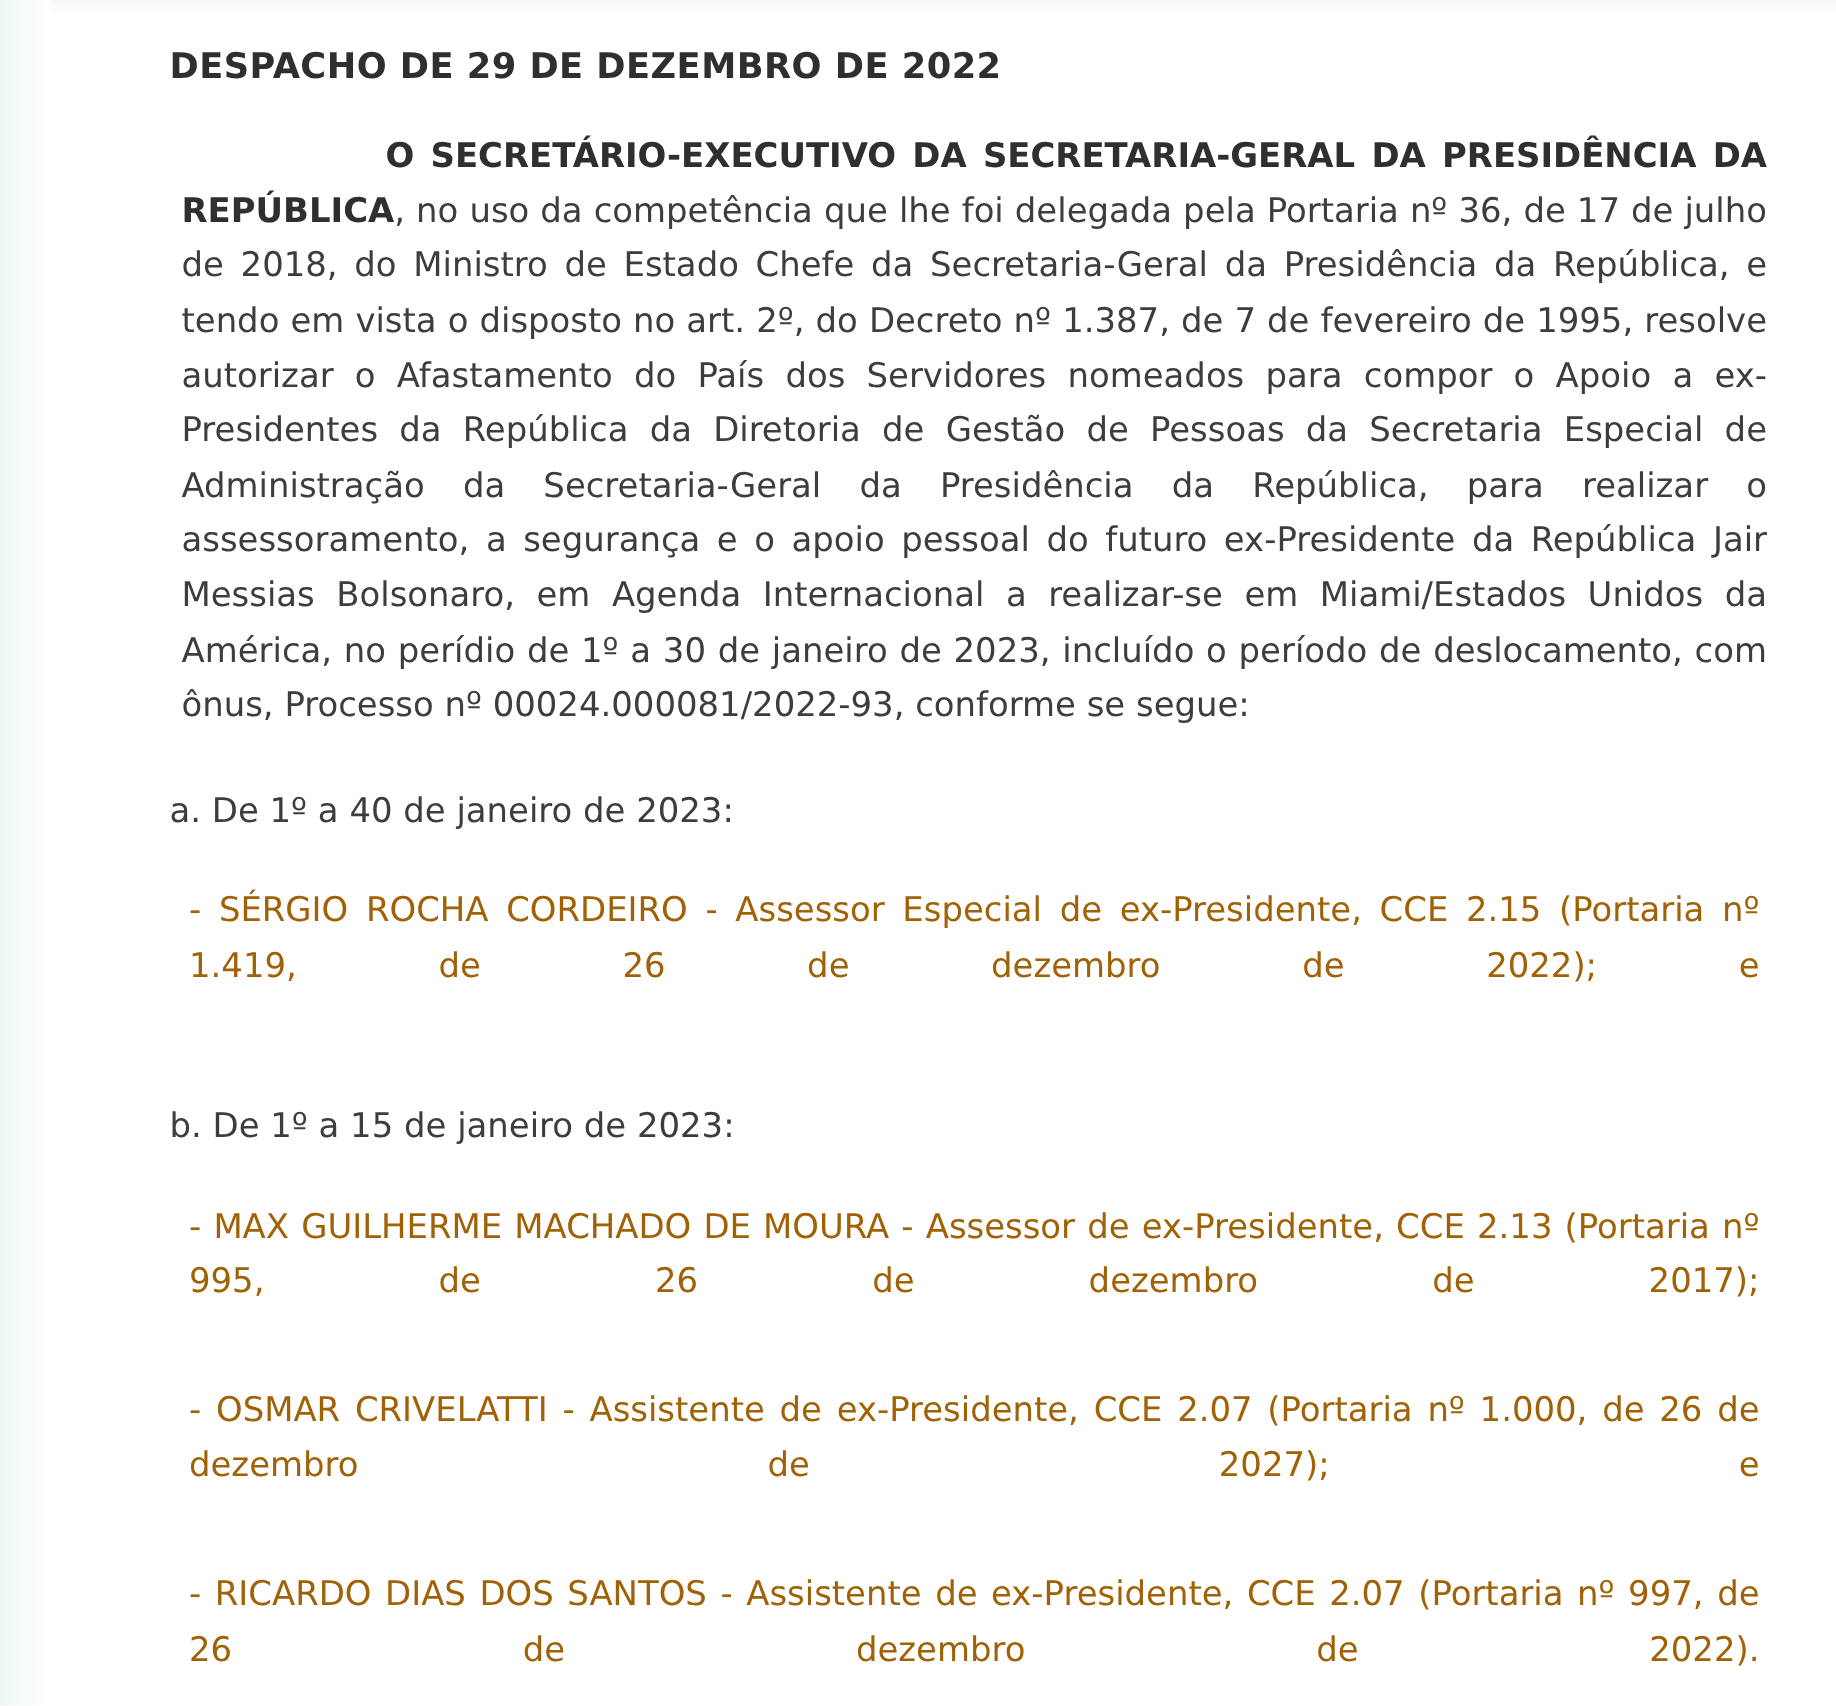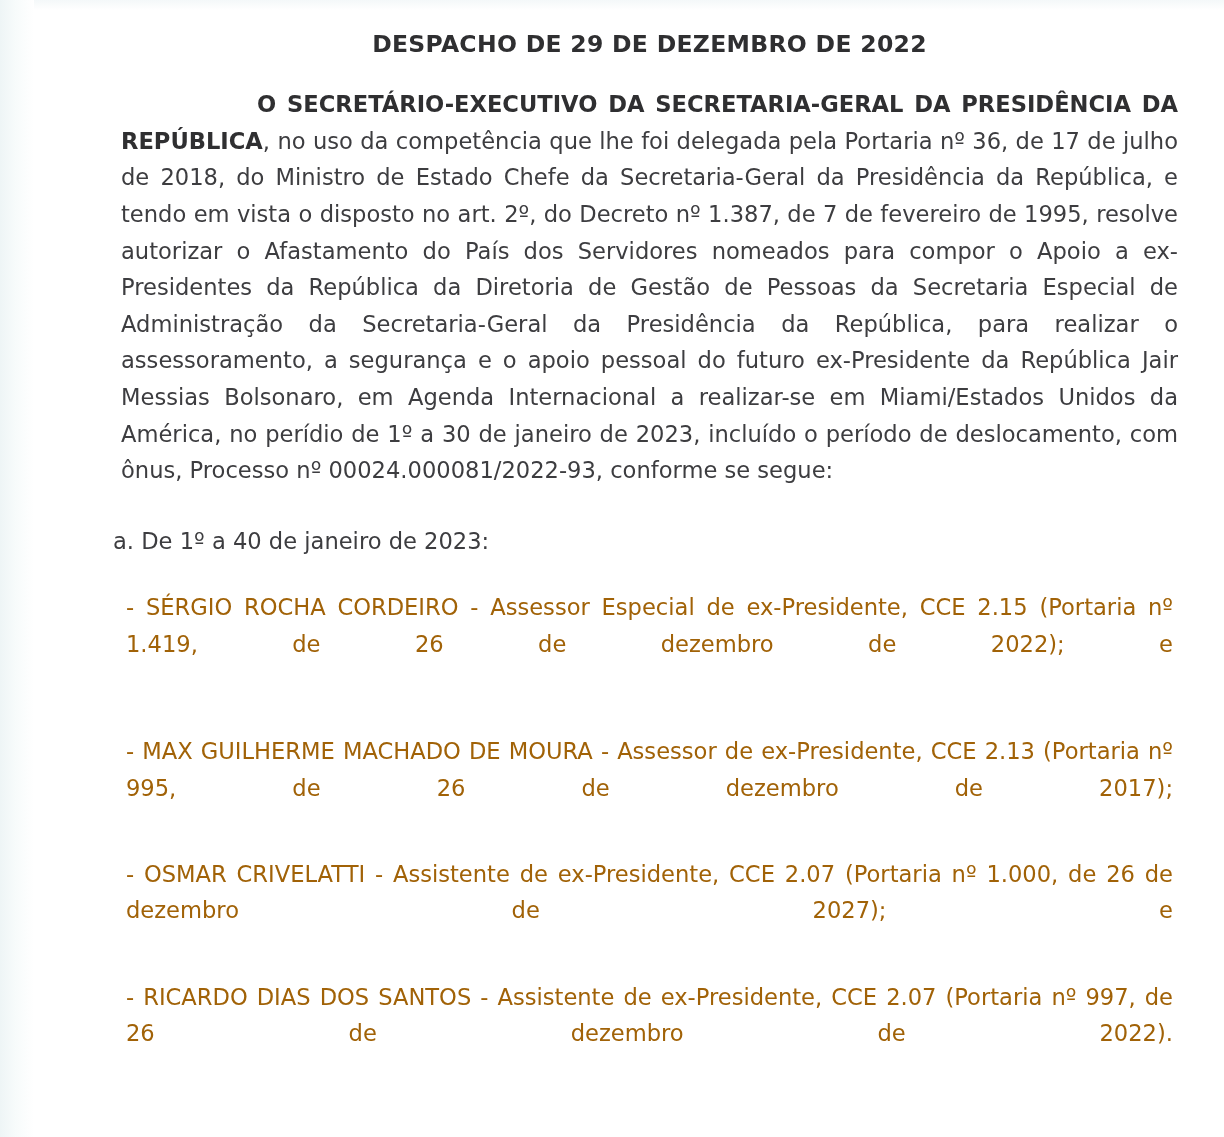--- a/index.html
+++ b/index.html
@@ -47,21 +47,21 @@
   }
 
   .content {
     position: absolute;
     left: 113px;
     top: 30px;
     width: 1073px;
   }
 
   .doc-title {
-    text-align: center;
+    text-align: left;
     font-weight: bold;
     font-size: 23.5px;
     letter-spacing: 0.3px;
     color: #2f2f31;
     margin: 0 0 28px 0;
     line-height: 1.2;
   }
 
   .body-para {
     text-align: justify;
@@ -118,19 +118,20 @@
     <h1 class="doc-title">DESPACHO DE 29 DE DEZEMBRO DE 2022</h1>
 
     <p class="body-para"><span class="indent"></span><span class="lead">O SECRETÁRIO-EXECUTIVO DA SECRETARIA-GERAL DA PRESIDÊNCIA DA REPÚBLICA</span><span>, no uso da competência que lhe foi delegada pela Portaria nº 36, de 17 de julho de 2018, do Ministro de Estado Chefe da Secretaria-Geral da Presidência da República, e tendo em vista o disposto no art. 2º, do Decreto nº 1.387, de 7 de fevereiro de 1995, resolve autorizar o Afastamento do País dos Servidores nomeados para compor o Apoio a ex-Presidentes da República da Diretoria de Gestão de Pessoas da Secretaria Especial de Administração da Secretaria-Geral da Presidência da República, para realizar o assessoramento, a segurança e o apoio pessoal do futuro ex-Presidente da República Jair Messias Bolsonaro, em Agenda Internacional a realizar-se em Miami/Estados Unidos da América, no perídio de 1º a 30 de janeiro de 2023, incluído o período de deslocamento, com ônus, Processo nº 00024.000081/2022-93, conforme se segue:</span></p>
 
     <div class="section">
       <p class="section-head">a. De 1º a 40 de janeiro de 2023:</p>
       <p class="entry">- SÉRGIO ROCHA CORDEIRO - Assessor Especial de ex-Presidente, CCE 2.15 (Portaria nº 1.419, de 26 de dezembro de 2022); e</p>
     </div>
 
     <div class="section">
+      <p class="section-head">b. De 1º a 15 de janeiro de 2023:</p>
       <p class="entry">- MAX GUILHERME MACHADO DE MOURA - Assessor de ex-Presidente, CCE 2.13 (Portaria nº 995, de 26 de dezembro de 2017);</p>
       <p class="entry">- OSMAR CRIVELATTI - Assistente de ex-Presidente, CCE 2.07 (Portaria nº 1.000, de 26 de dezembro de 2027); e</p>
       <p class="entry">- RICARDO DIAS DOS SANTOS - Assistente de ex-Presidente, CCE 2.07 (Portaria nº 997, de 26 de dezembro de 2022).</p>
     </div>
 
   </div>
 </div>
 
 </body></html>

